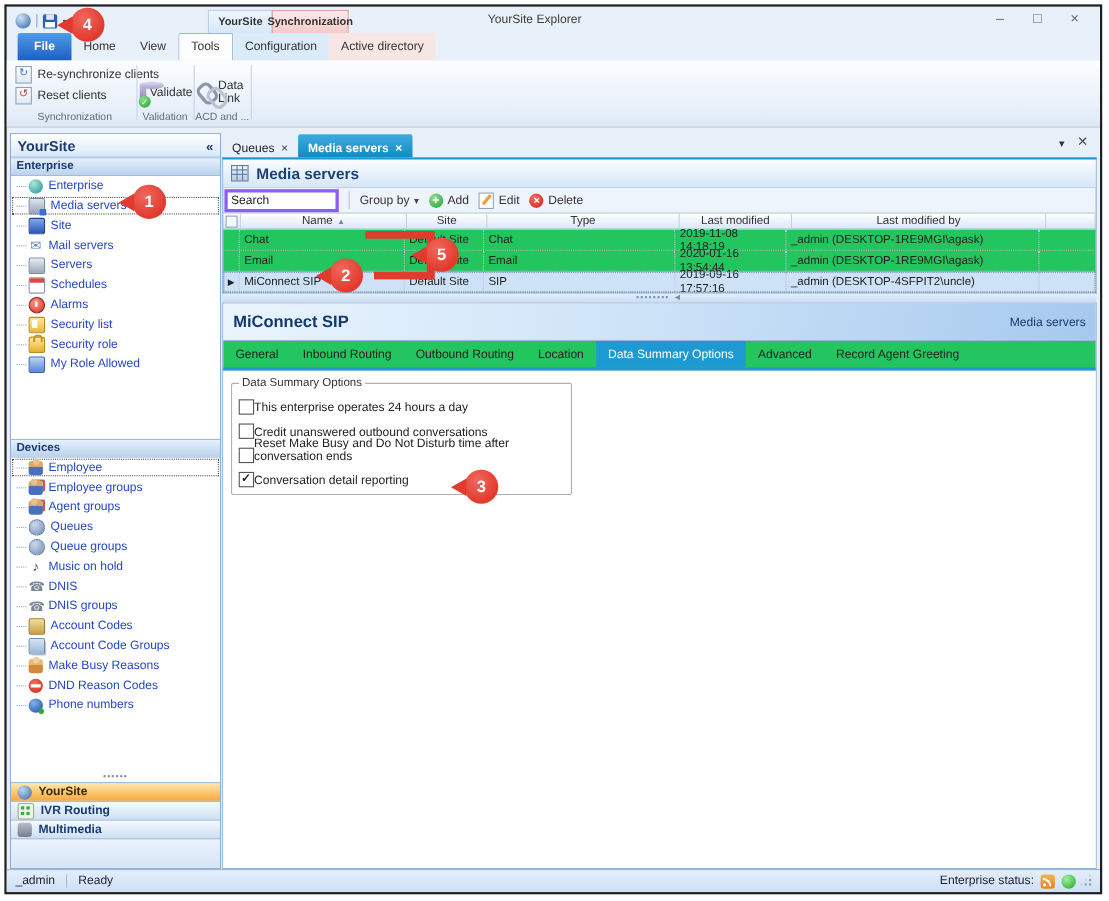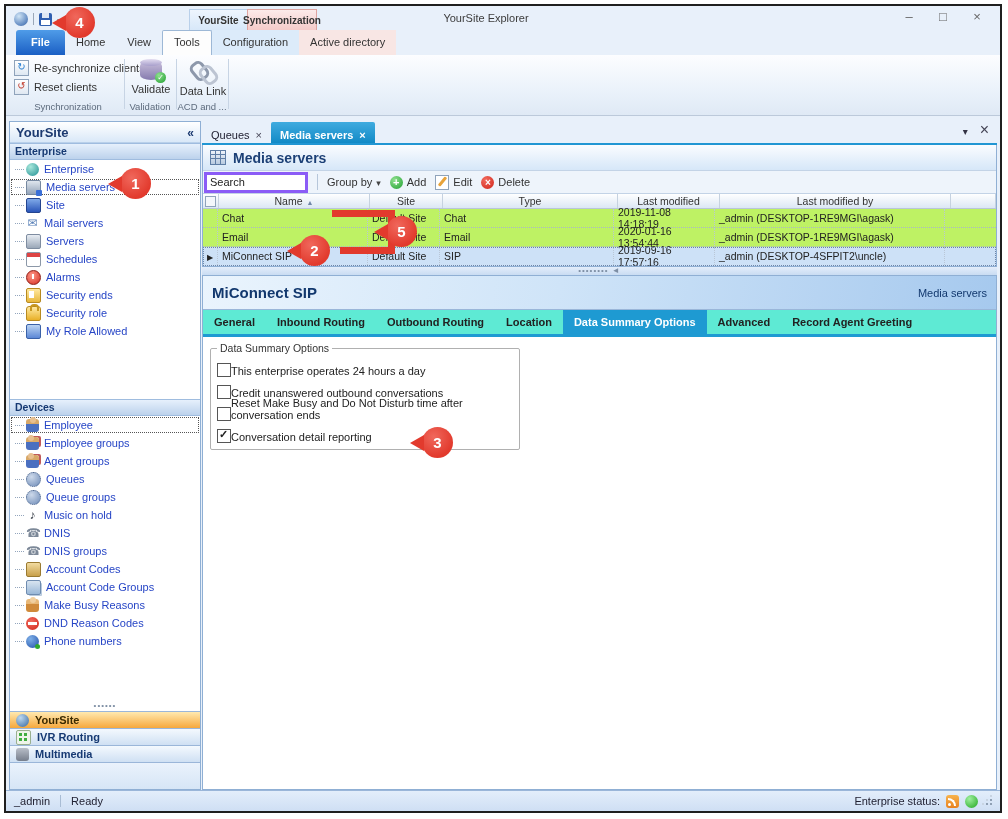--- a/index.html
+++ b/index.html
@@ -40,21 +40,21 @@
   .tab.ctx-blue{background:#dcebfa;}
   .tab.ctx-pink{background:#f8e6e4;}
 
   
   .ribbon{position:absolute;left:0;top:49px;right:0;height:60px;background:linear-gradient(#fcfdff,#e9f1fa 65%,#dfe9f5);border-bottom:1px solid #bcc9da;}
   .rbtn-small{position:absolute;display:flex;gap:5px;align-items:center;font-size:11px;color:#333;}
   .i-resync{width:13px;height:14px;background:linear-gradient(#fff,#dfe8f2);border:1px solid #8fa3bb;position:relative;font-size:10px;color:#2a7fd0;line-height:12px;text-align:center;}
   .i-resync::before{content:"↻";}
   .i-reset{width:13px;height:14px;background:linear-gradient(#fff,#dfe8f2);border:1px solid #8fa3bb;position:relative;font-size:10px;color:#c03a2a;line-height:12px;text-align:center;}
   .i-reset::before{content:"↺";}
-  .rbtn-big{position:absolute;top:3px;width:48px;height:52px;display:flex;flex-direction:column;align-items:center;justify-content:flex-start;font-size:11px;color:#333;gap:3px;}
+  .rbtn-big{position:absolute;top:3px;width:48px;height:52px;display:flex;flex-direction:row;align-items:center;justify-content:flex-start;font-size:11px;color:#333;gap:3px;}
   .i-db{width:22px;height:19px;margin-top:3px;background:linear-gradient(#c9c0dc,#857aae);border-radius:11px/5px;position:relative;}
   .i-db::before{content:"";position:absolute;left:0;top:-2px;width:22px;height:7px;border-radius:50%;background:linear-gradient(#e3ddf0,#a79ecb);}
   .i-db::after{content:"✓";position:absolute;right:-4px;bottom:-3px;width:11px;height:11px;border-radius:50%;background:radial-gradient(circle at 35% 30%,#8fe08f,#1f9f2f);color:#fff;font-size:8px;line-height:11px;text-align:center;}
   .i-link{width:26px;height:22px;position:relative;margin-top:2px;}
   .i-link::before,.i-link::after{content:"";position:absolute;width:9px;height:14px;border:3px solid #a9b2c2;border-radius:6px;background:transparent;}
   .i-link::before{left:2px;top:1px;transform:rotate(-40deg);border-color:#8d98ab;}
   .i-link::after{left:11px;top:5px;transform:rotate(-40deg);border-color:#bcc4d2;}
   .rsep{position:absolute;top:4px;width:1px;height:50px;background:#c7d4e4;}
   .rgl{position:absolute;top:46px;font-size:9.5px;color:#5d6b7d;text-align:center;}
 
@@ -132,21 +132,21 @@
   .search{width:92px;height:15px;border:3px solid #8b5cf6;font-size:11px;font-family:"Liberation Sans",sans-serif;padding:0 3px;color:#222;background:#fff;}
   .tbsep{width:1px;height:16px;background:#b6c6da;}
   .tbtn{display:flex;align-items:center;gap:4px;}
   .i-add{width:13px;height:13px;border-radius:50%;background:radial-gradient(circle at 35% 30%,#8fe08f,#1f9f2f);color:#fff;font-size:11px;font-weight:bold;line-height:12px;text-align:center;}
   .i-add::before{content:"+";}
   .i-edit{width:12px;height:13px;background:#fff;border:1px solid #8fa3bb;position:relative;}
   .i-edit::before{content:"";position:absolute;left:5px;top:0px;width:3px;height:11px;background:#e8a33a;transform:rotate(40deg);border-radius:1px;}
   .i-del{width:13px;height:13px;border-radius:50%;background:radial-gradient(circle at 35% 30%,#f26b5e,#cf2318);color:#fff;font-size:10px;font-weight:bold;line-height:13px;text-align:center;}
   .i-del::before{content:"×";}
 
-  .grid{background:#bef264;}
+  .grid{background:#22c55e;}
   .ghead{display:flex;height:14px;background:linear-gradient(#ffffff,#dce7f4);border-bottom:1px solid #b9c6d8;font-size:10.5px;color:#333;}
   .ghc{border-right:1px solid #c6d2e0;display:flex;align-items:center;justify-content:center;gap:4px;}
   .cw0{width:15px;flex:0 0 15px;}
   .cw1{width:150px;flex:0 0 150px;}
   .cw2{width:72px;flex:0 0 72px;}
   .cw3{width:174px;flex:0 0 174px;}
   .cw4{width:101px;flex:0 0 101px;}
   .cw5{width:230px;flex:0 0 230px;}
   .cwf{flex:1 1 auto;}
   .hcb{width:9px;height:9px;border:1px solid #8fa3bb;background:#f4f7fb;}
@@ -162,21 +162,21 @@
   .g-next::before{content:"▶";font-size:9px;color:#9aa8ba;}
   .pagelbl{color:#333;}
 
   .h-split{flex:0 0 8px;background:linear-gradient(#e3edfb,#c9dcf2);text-align:center;color:#7d8ea4;font-size:8px;line-height:7px;letter-spacing:1px;}
   .h-split::before{content:"•••••••• ◄";}
 
   .detail-panel{flex:1 1 auto;border:1px solid #8fafd4;background:#fff;display:flex;flex-direction:column;min-height:0;}
   .detail-hdr{flex:0 0 33px;background:linear-gradient(100deg,#eaf4fd 0%,#cfe4f8 45%,#a6c9ee 100%);display:flex;align-items:center;justify-content:space-between;padding:0 9px;border-bottom:1px solid #9ab6d9;}
   .detail-title{font-size:15px;font-weight:bold;color:#12386e;}
   .detail-ctx{font-size:11px;color:#12386e;}
-  .detail-tabs{flex:0 0 24px;background:#5eead4;display:flex;align-items:stretch;font-size:11px;color:#222;border-bottom:3px solid #1e9ad2;font-weight:bold;}
+  .detail-tabs{flex:0 0 24px;background:#22c55e;display:flex;align-items:stretch;font-size:11px;color:#222;border-bottom:3px solid #1e9ad2;}
   .dtab2{padding:6px 11px 0;}
   .dtab2.active{background:#1e9ad2;color:#fff;}
   .detail-body{flex:1 1 auto;background:#fff;padding:5px 0 0 7px;}
   fieldset.opts{width:296px;border:1px solid #b0b0b0;border-radius:2px;padding:1px 6px 6px;margin:0;}
   fieldset.opts legend{font-size:10.5px;color:#333;padding:0 3px;}
   .opt{display:flex;gap:0;align-items:flex-end;height:22px;font-size:11px;color:#222;}
   .cb{width:12px;height:12px;flex:0 0 12px;border:1px solid #555;background:#fff;position:relative;}
   .cb.checked::after{content:"✓";position:absolute;left:1px;top:-2px;font-size:11px;color:#222;font-weight:bold;}
 
   
@@ -287,21 +287,21 @@
     <div class="ti-row">
         <span class="tico c-sched"></span>
         <span>Schedules</span>
       </div>
     <div class="ti-row">
         <span class="tico c-alarm"></span>
         <span>Alarms</span>
       </div>
     <div class="ti-row">
         <span class="tico c-seclist"></span>
-        <span>Security ends</span>
+        <span>Security list</span>
       </div>
     <div class="ti-row">
         <span class="tico c-secrole"></span>
         <span>Security role</span>
       </div>
     <div class="ti-row">
         <span class="tico c-myrole"></span>
         <span>My Role Allowed</span>
       </div>
     <div class="sb-gap1"></div>

